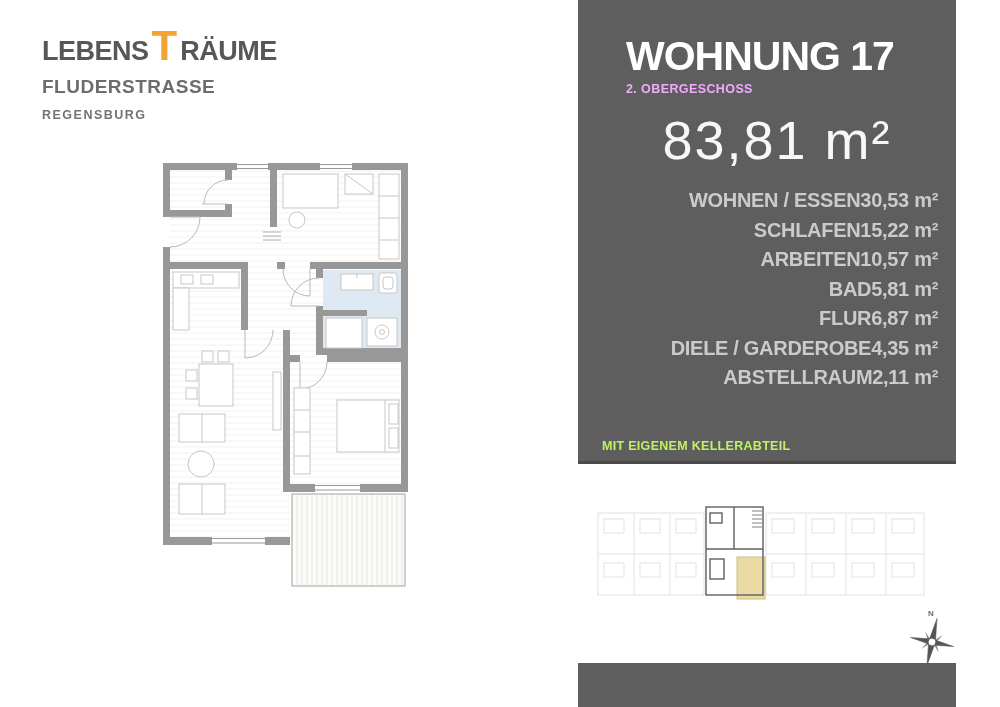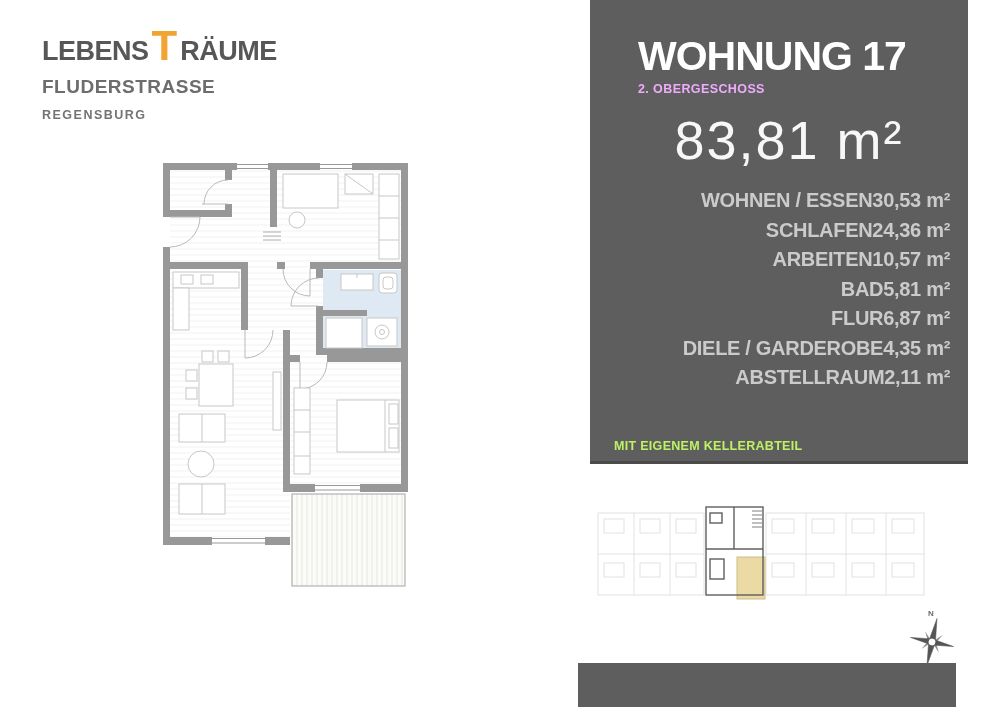--- a/index.html
+++ b/index.html
@@ -13,21 +13,21 @@
   .logo { position:absolute; left:42px; top:26px; }
   .logo-line1 { white-space:nowrap; line-height:40px; }
   .logo-line1 .seg { font-weight:bold; font-size:27px; color:#575757; letter-spacing:-0.5px; vertical-align:baseline; }
   .logo-line1 .t { font-weight:bold; font-size:42px; color:#f2a432; margin:0 3px; vertical-align:baseline; }
   .logo-line2 { font-weight:bold; font-size:19px; color:#6d6d6f; letter-spacing:0.5px; margin-top:1px; }
   .logo-line3 { font-weight:bold; font-size:12.5px; color:#737373; letter-spacing:1.5px; margin-top:10px; }
 
   
   .panel {
     position:absolute; left:578px; top:0; width:378px; height:464px;
-    background:#5e5e5e; border-bottom:3px solid #4b4b4b; color:#fff;margin-left:12px;
+    background:#5e5e5e; border-bottom:3px solid #4b4b4b; color:#fff;
   }
   .panel-head { margin:34px 18px 0 48px; }
   .panel-title { font-weight:bold; font-size:41px; line-height:44px; color:#ffffff; letter-spacing:-1px; }
   .panel-subtitle { font-weight:bold; font-size:12.5px; color:#f0abfc; letter-spacing:0.4px; margin-top:4px; }
   .panel-total { text-align:center; font-size:54px; line-height:60px; font-weight:400; color:#f7f7f7; letter-spacing:2px; margin-top:14px;padding-left:20px; }
   .room-list { margin:16px 18px 0 24px; }
   .room-row { display:flex; justify-content:flex-end; line-height:29.5px; }
   .room-row span { font-weight:bold; font-size:20px; color:#cbcbcb; letter-spacing:-0.3px; white-space:nowrap; }
   .panel-note { position:absolute; left:24px; bottom:8px; font-weight:bold; font-size:12.5px; color:#bef264; letter-spacing:0.3px; }
 
@@ -182,21 +182,21 @@
     <div class="panel-subtitle">2. OBERGESCHOSS</div>
   </div>
   <div class="panel-total">83,81 m²</div>
   <div class="room-list">
     <div class="room-row">
         <span>WOHNEN / ESSEN</span>
         <span>30,53 m²</span>
       </div>
     <div class="room-row">
         <span>SCHLAFEN</span>
-        <span>24,36 m²</span>
+        <span>15,22 m²</span>
       </div>
     <div class="room-row">
         <span>ARBEITEN</span>
         <span>10,57 m²</span>
       </div>
     <div class="room-row">
         <span>BAD</span>
         <span>5,81 m²</span>
       </div>
     <div class="room-row">

